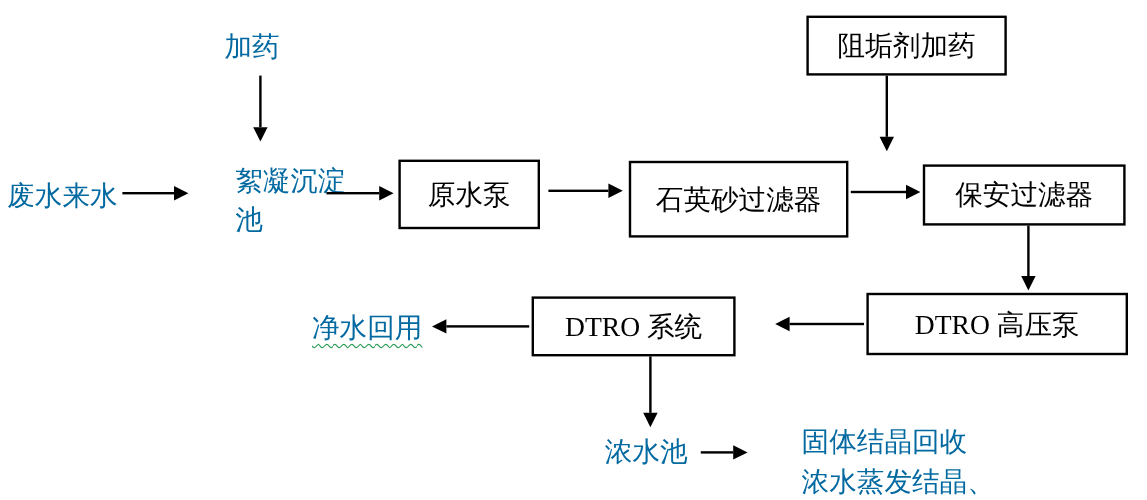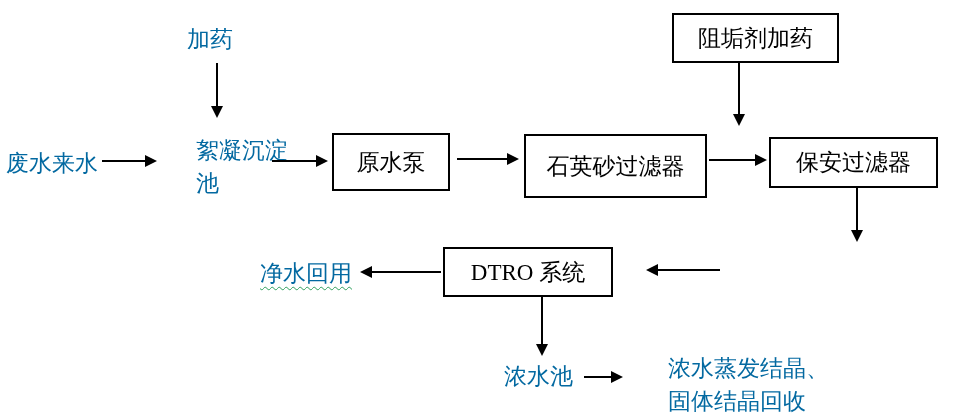--- a/index.html
+++ b/index.html
@@ -96,33 +96,36 @@
   <div class="box" style="left:672px; top:13px; width:167px; height:50px;align-items:center;">
     <span>阻垢剂加药</span>
   </div>
   <div class="arr arr-d" style="left:738px; top:63px; height:51px;"></div>
 
   <div class="box" style="left:769px; top:137px; width:169px; height:51px;font-family:Liberation Serif, serif;">
     <span>保安过滤器</span>
   </div>
   <div class="arr arr-d" style="left:856px; top:188px; height:42px;"></div>
 
+  <div class="box" style="left:722px; top:244px; width:218px; height:52px;">
+    <span>DTRO 高压泵</span>
+  </div>
   <div class="arr arr-l" style="left:658px; top:269px; width:62px;"></div>
 
   <div class="box" style="left:443px; top:247px; width:170px; height:50px;">
     <span>DTRO 系统</span>
   </div>
   <div class="arr arr-l" style="left:372px; top:271px; width:69px;"></div>
 
   <div class="txt" style="left:250px; top:260px;margin-left:10px;">
     <span class="wavy">净水回用</span>
   </div>
 
   <div class="arr arr-d" style="left:541px; top:297px; height:47px;"></div>
   <div class="txt" style="left:504px; top:363px;">浓水池</div>
   <div class="arr arr-r" style="left:584px; top:376px; width:27px;"></div>
 
   <div class="txt multiline" style="left:644px; top:352px;">
+    <span class="line">固体结晶回收</span>
     <span class="line">浓水蒸发结晶、</span>
-    <span class="line">固体结晶回收</span>
   </div>
 
 </div>
 
 </body></html>

